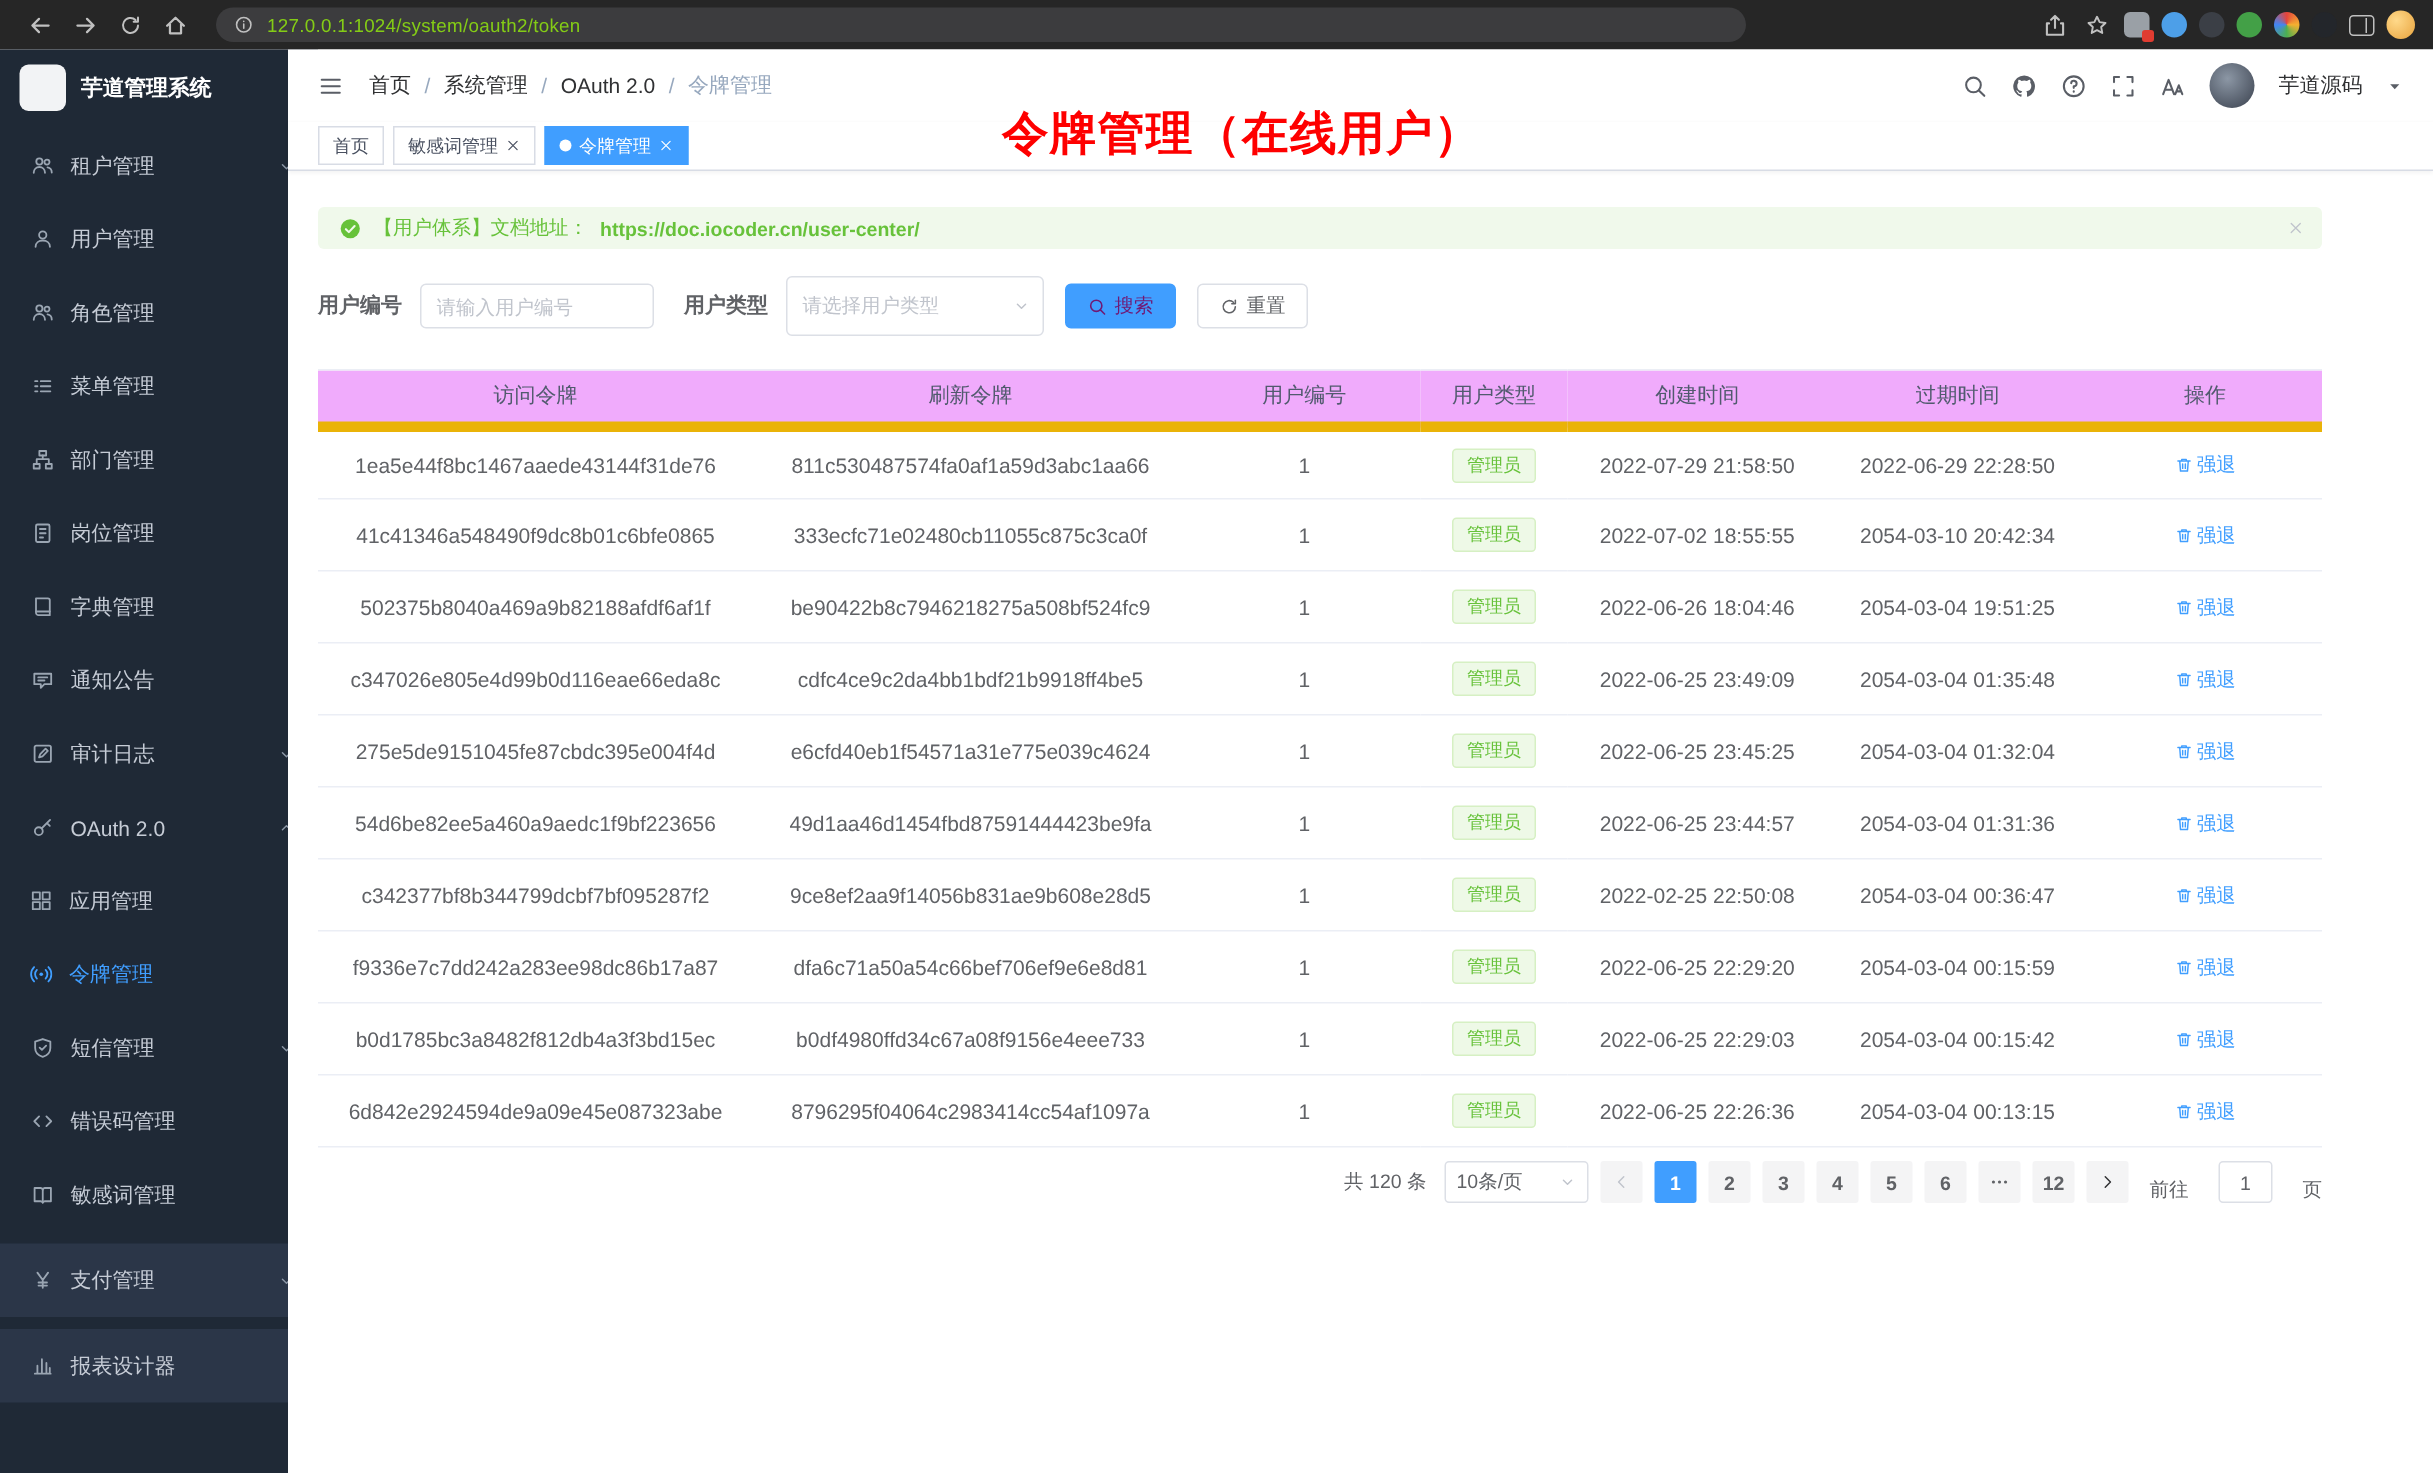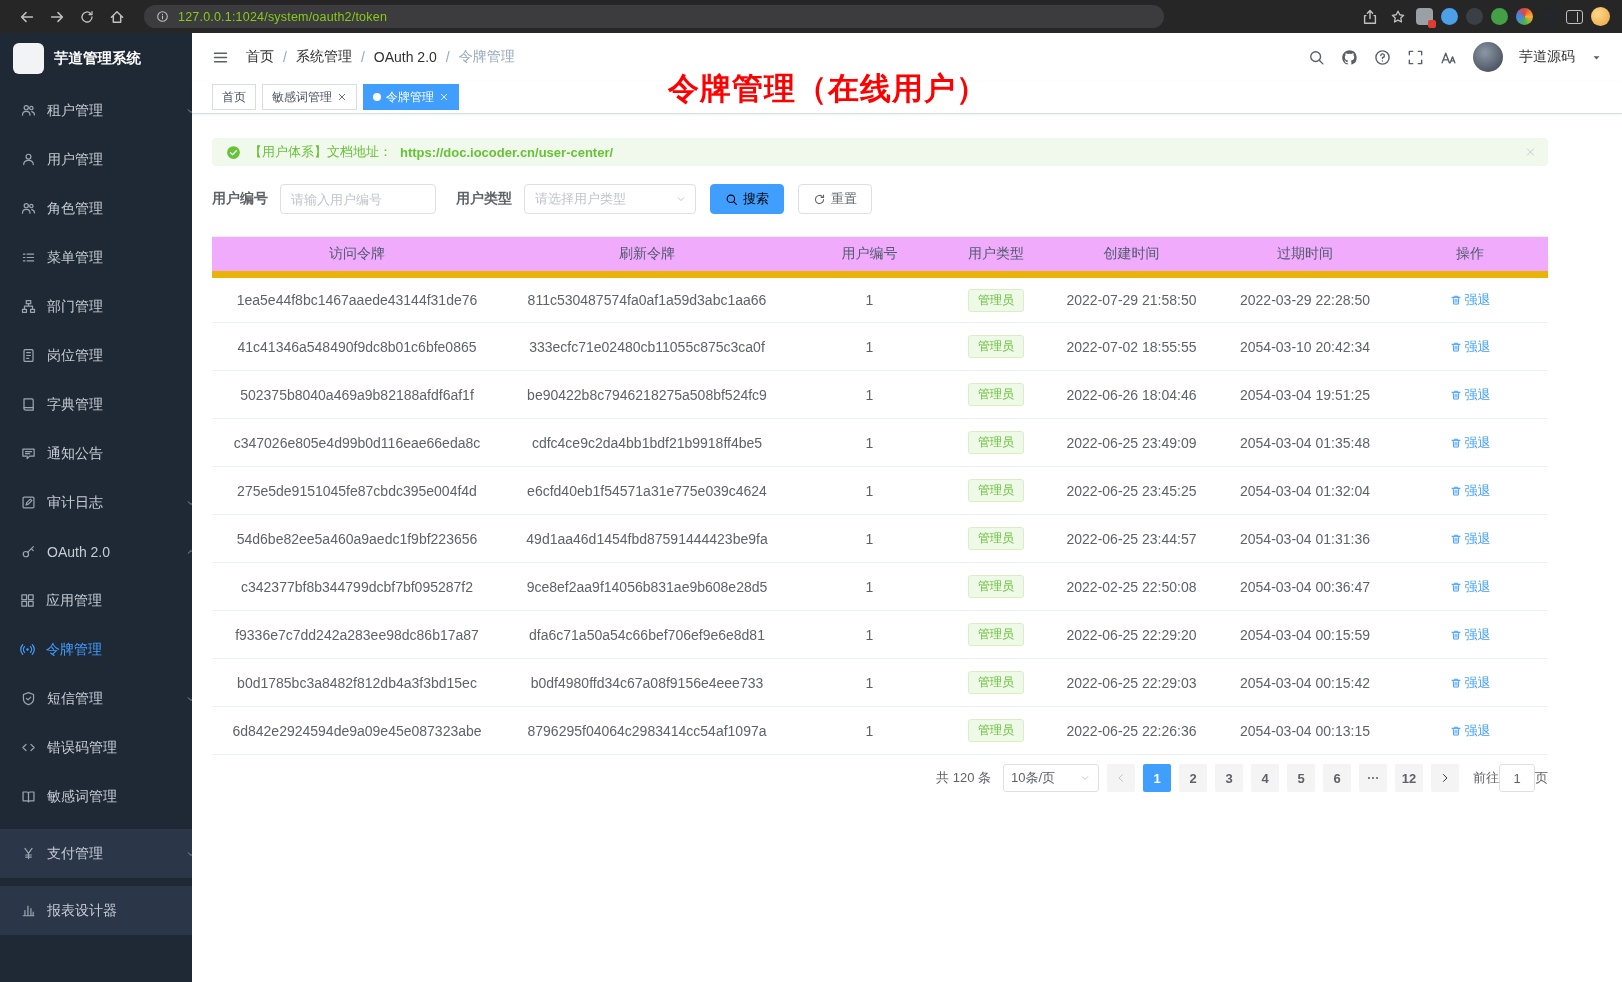--- a/index.html
+++ b/index.html
@@ -66,44 +66,44 @@
   .alert{height:28px;background:#f0f9eb;border-radius:4px;display:flex;align-items:center;gap:8px;padding:0 14px;color:#67c23a;font-size:13px;position:relative;}
   .alert-ico{width:15px;height:15px;}
   .alert-link{color:#67c23a;text-decoration:none;cursor:pointer;font-weight:bold;}
   .alert-close{position:absolute;right:12px;top:50%;transform:translateY(-50%);width:11px;height:11px;color:#c0c4cc;cursor:pointer;}
 
   .filter{display:flex;align-items:center;margin-top:18px;gap:8px;font-size:14px;}
   .f-label{font-weight:700;color:#606266;margin-right:4px;}
   .f-label.second{margin-left:12px;}
   .inp{width:156px;height:30px;border:1px solid #dcdfe6;border-radius:4px;padding:0 10px;font-size:13px;color:#606266;outline:none;font-family:inherit;}
   .inp::placeholder{color:#c0c4cc;}
-  .select{width:172px;height:30px;border:1px solid #dcdfe6;border-radius:4px;display:flex;align-items:center;justify-content:space-between;padding:0 8px 0 10px;cursor:pointer;background:#fff;}
+  .select{width:172px;height:40px;border:1px solid #dcdfe6;border-radius:4px;display:flex;align-items:center;justify-content:space-between;padding:0 8px 0 10px;cursor:pointer;background:#fff;}
   .select .ph{color:#c0c4cc;font-size:13px;}
   .sel-caret{width:12px;height:12px;color:#c0c4cc;}
   .btn{height:30px;display:inline-flex;align-items:center;gap:5px;padding:0 14px;border:1px solid #dcdfe6;background:#fff;border-radius:4px;font-size:13px;color:#606266;cursor:pointer;margin-left:6px;font-family:inherit;}
   .bticon{width:13px;height:13px;}
-  .btn.primary{background:#409eff;border-color:#409eff;color:#000000;}
+  .btn.primary{background:#409eff;border-color:#409eff;color:#701a75;}
 
   .tbl{width:100%;border-collapse:collapse;margin-top:22px;table-layout:fixed;border-top:1px solid #ebeef5;}
   .tbl th{height:38px;background:#f0abfc;color:#515a6e;font-weight:400;font-size:14px;border-bottom:7px solid #eab308;text-align:center;white-space:nowrap;}
   .tbl td{height:48px;border-bottom:1px solid #ebeef5;color:#606266;font-size:14px;text-align:center;padding:0 4px;white-space:nowrap;overflow:hidden;}
   .badge{display:inline-block;padding:2px 9px;font-size:12px;border-radius:3px;background:#eef9e7;border:1px solid #d6f0c3;color:#67c23a;line-height:17px;}
   .action-link{color:#409eff;font-size:13px;display:inline-flex;align-items:center;gap:3px;cursor:pointer;}
   .al-ico{width:12px;height:12px;}
 
   .pagination{display:flex;align-items:center;justify-content:flex-end;gap:8px;margin-top:9px;font-size:13px;color:#606266;}
   .pg-total{margin-right:4px;}
   .pg-size{width:96px;height:28px;border:1px solid #dcdfe6;border-radius:3px;display:flex;align-items:center;justify-content:space-between;padding:0 7px;cursor:pointer;background:#fff;}
   .pg-btn{min-width:28px;height:28px;padding:0 4px;background:#f4f4f5;border-radius:2px;display:inline-flex;align-items:center;justify-content:center;color:#606266;font-weight:600;cursor:pointer;}
   .pg-btn.active{background:#409eff;color:#fff;}
   .pg-btn.nav{color:#303133;}
   .pg-btn.disabled{color:#c0c4cc;cursor:default;}
   .pg-arrow{width:12px;height:12px;}
   .pg-more{width:14px;height:14px;color:#606266;}
-  .pg-goto{display:flex;align-items:center;gap:0;margin-left:6px;}
+  .pg-goto{display:flex;align-items:flex-end;gap:20px;margin-left:6px;}
   .pg-input{width:36px;height:28px;border:1px solid #dcdfe6;border-radius:3px;text-align:center;font-size:13px;color:#606266;outline:none;font-family:inherit;}
 
   .annotation{position:absolute;left:668px;top:68px;font-size:31px;font-weight:700;color:#fe0000;z-index:50;white-space:nowrap;letter-spacing:1px;}
 </style>
 </head>
 <body>
 
 <div class="browser">
   <span class="bicon" data-icon="back">
       <svg viewBox="0 0 16 16">
@@ -497,21 +497,21 @@
               <th>操作</th>
             </tr>
         </thead>
         <tbody>
             <tr>
               <td>1ea5e44f8bc1467aaede43144f31de76</td>
               <td>811c530487574fa0af1a59d3abc1aa66</td>
               <td>1</td>
               <td><span class="badge">管理员</span></td>
               <td>2022-07-29 21:58:50</td>
-              <td>2022-03-29 22:28:50</td>
+              <td>2022-06-29 22:28:50</td>
               <td><span class="action-link">
                   <span class="al-ico" data-icon="trash">
                     <svg viewBox="0 0 16 16">
                       <path d="M2.6 4.4h10.8M6 4.4V3h4v1.4M4.2 4.4l.7 9h6.2l.7-9M6.8 7v4M9.2 7v4"></path>
                     </svg>
                   </span>
                   <span>强退</span>
                 </span></td>
             </tr>
             <tr>

